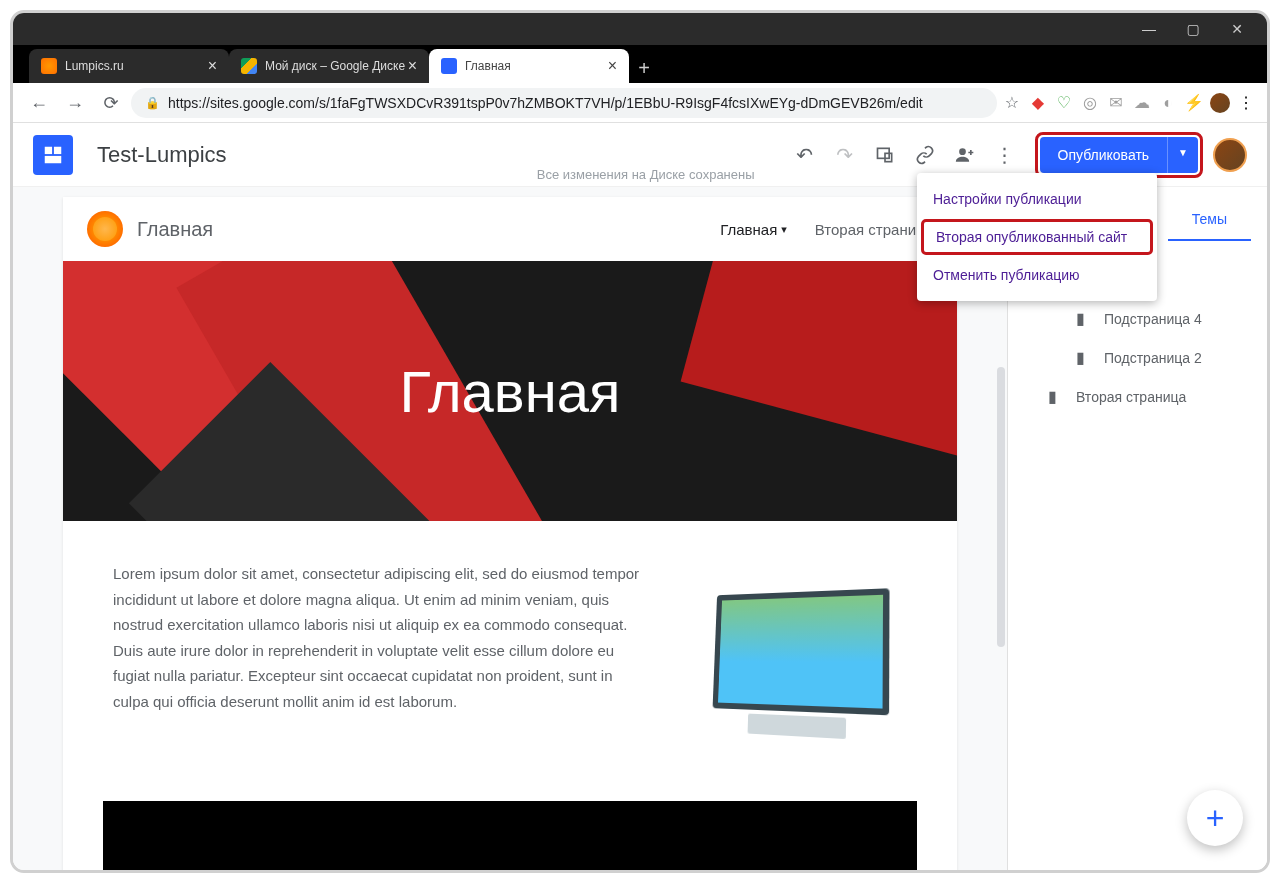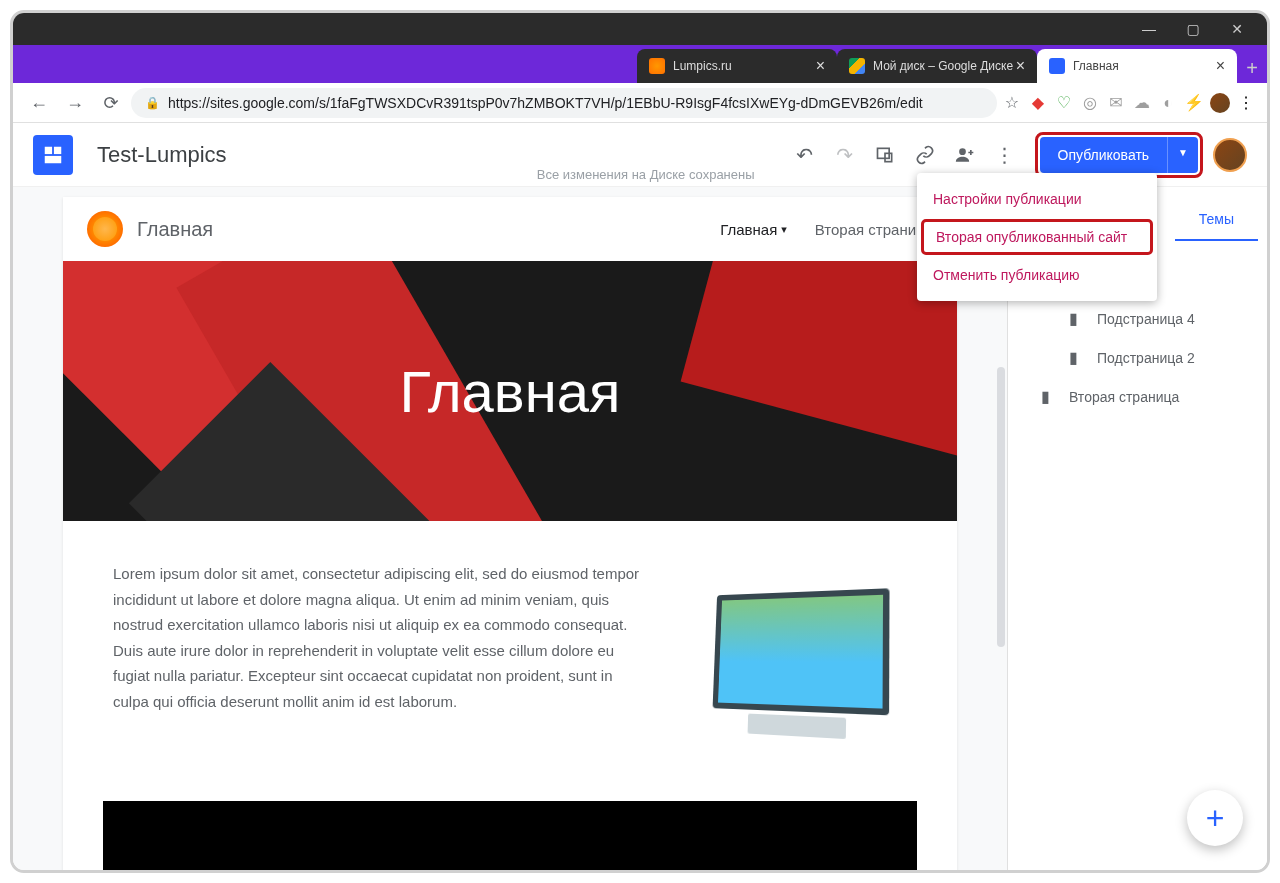--- a/index.html
+++ b/index.html
@@ -3,21 +3,21 @@
 <meta charset="utf-8">
 <style>
 * { margin: 0; padding: 0; box-sizing: border-box; font-family: Arial, sans-serif; }
 body { background: #fff; width: 1280px; height: 883px; overflow: hidden; position: relative; }
 
 .outer-frame { border: 3px solid #d0d0d0; border-radius: 14px; width: 1260px; height: 863px; margin: 10px; overflow: hidden; position: relative; background: #fff; }
 
 .titlebar { background: #2b2b2b; height: 32px; display: flex; align-items: center; justify-content: flex-end; padding: 0 8px; }
 .titlebar .win-btn { width: 44px; height: 32px; display: flex; align-items: center; justify-content: center; color: #ccc; font-size: 14px; }
 
-.tabstrip { background: #6d28d9; height: 38px; display: flex; align-items: flex-end; padding-left: 16px; justify-content: flex-end; }
+.tabstrip { background: #000000; height: 38px; display: flex; align-items: flex-end; padding-left: 16px; }
 .tab { display: flex; align-items: center; height: 34px; padding: 0 12px; border-radius: 8px 8px 0 0; font-size: 12px; color: #ddd; min-width: 200px; max-width: 220px; }
 .tab.inactive { background: #2b2b2b; }
 .tab.active { background: #fff; color: #444; }
 .tab .favicon { width: 16px; height: 16px; margin-right: 8px; border-radius: 3px; }
 .tab .close { margin-left: auto; font-size: 16px; }
 .newtab { color: #ccc; font-size: 20px; width: 30px; height: 30px; display: flex; align-items: center; justify-content: center; }
 
 .addrbar { background: #fff; height: 40px; display: flex; align-items: center; padding: 0 10px; border-bottom: 1px solid #e0e0e0; gap: 4px; }
 .nav-btn { width: 32px; height: 32px; display: flex; align-items: center; justify-content: center; color: #5f6368; font-size: 18px; }
 .url-field { flex: 1; display: flex; align-items: center; height: 30px; background: #f1f3f4; border-radius: 15px; padding: 0 14px; font-size: 14px; color: #202124; gap: 8px; }
@@ -53,34 +53,34 @@
 .hero-title { color: #fff; font-size: 58px; font-weight: 400; z-index: 2; position: relative; }
 
 .content-block { padding: 40px 50px; display: flex; gap: 40px; }
 .content-text { flex: 1; font-size: 15px; line-height: 1.7; color: #5f6368; }
 .content-img { width: 220px; height: 180px; display: flex; align-items: center; justify-content: center; }
 .monitor { width: 180px; height: 120px; background: linear-gradient(180deg, #81c784 0%, #4fc3f7 60%); border: 6px solid #37474f; border-radius: 4px; position: relative; transform: perspective(400px) rotateY(-15deg) rotateX(5deg); }
 .monitor::after { content: ''; position: absolute; bottom: -30px; left: 50%; transform: translateX(-50%); width: 100px; height: 20px; background: #cfd8dc; border-radius: 2px; }
 
 .dark-block { height: 70px; background: #000; margin: 20px 40px 0; }
 
-.side-panel { width: 260px; background: #fff; border-left: 1px solid #e0e0e0; padding: 10px 9px; position: relative; }
+.side-panel { width: 260px; background: #fff; border-left: 1px solid #e0e0e0; padding: 10px 16px; position: relative; }
 .side-tab { text-align: right; padding: 14px 24px 12px; border-bottom: 2px solid #2962ff; color: #2962ff; font-size: 14px; font-weight: 500; display: inline-block; float: right; }
 .page-tree { clear: both; padding: 20px 16px; }
 .tree-item { display: flex; align-items: center; padding: 10px 8px; gap: 10px; font-size: 14px; color: #5f6368; border-radius: 4px; }
 .tree-item.root { color: #2962ff; }
 .tree-item.root .tree-icon { color: #2962ff; }
 .tree-item.child { padding-left: 36px; }
 .tree-icon { width: 18px; font-size: 16px; }
 .caret { font-size: 10px; margin-right: 2px; }
 
 .fab { position: absolute; bottom: 24px; right: 24px; width: 56px; height: 56px; border-radius: 50%; background: #fff; box-shadow: 0 4px 12px rgba(0,0,0,0.25); display: flex; align-items: center; justify-content: center; color: #2962ff; font-size: 32px; }
 
 .dropdown-menu { position: absolute; top: 160px; right: 110px; width: 240px; background: #fff; box-shadow: 0 2px 10px rgba(0,0,0,0.3); border-radius: 4px; padding: 8px 0; z-index: 100; }
-.dropdown-item { padding: 10px 16px; font-size: 14px; color: #be185d; }
+.dropdown-item { padding: 10px 16px; font-size: 14px; color: #4c1d95; }
 .dropdown-item.highlighted { border: 3px solid #c4161c; border-radius: 5px; margin: 2px 4px; padding: 7px 12px; }
 
 .scroll-thumb { position: absolute; right: 2px; top: 180px; width: 8px; height: 280px; background: #dadce0; border-radius: 4px; }
 </style>
 </head>
 <body>
 
 <div class="outer-frame">
   <div class="titlebar">
     <div class="win-btn">—</div>

